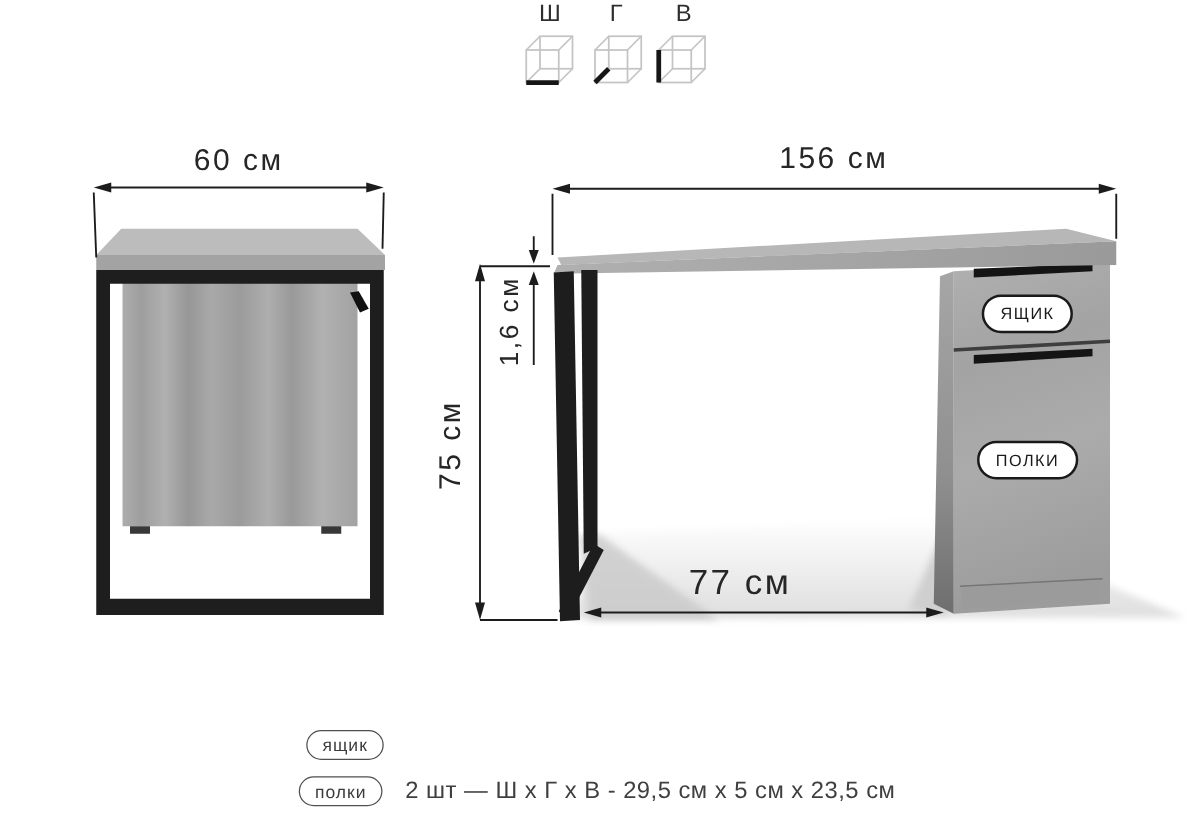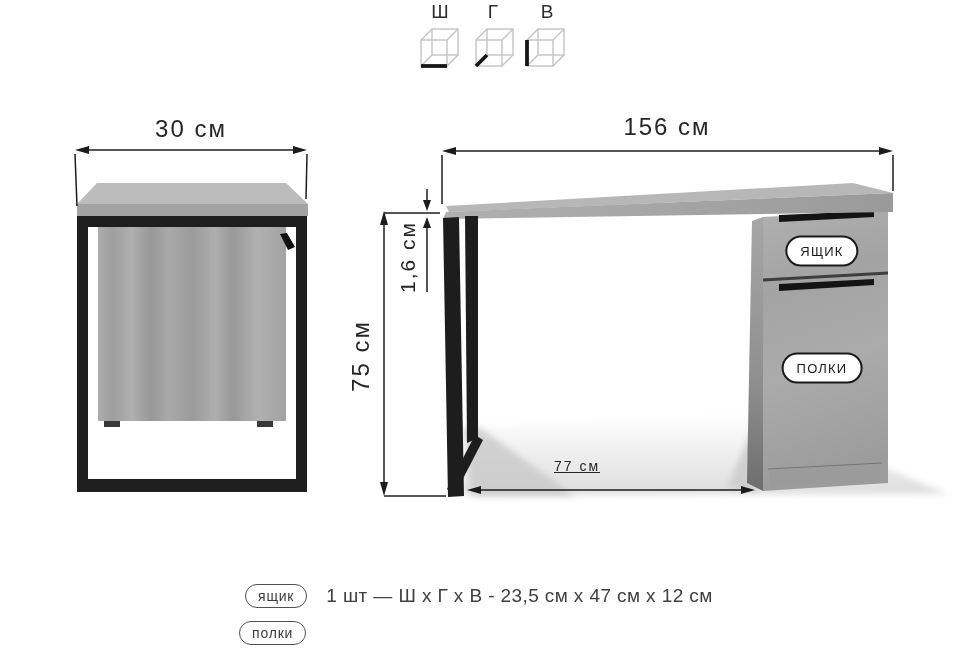--- a/index.html
+++ b/index.html
@@ -171,30 +171,30 @@
       <line x1="478" y1="490" x2="744" y2="490"></line>
       <polygon points="467,490 481,486 481,494" fill="#1c1c1c" stroke="none"></polygon>
       <polygon points="755,490 741,486 741,494" fill="#1c1c1c" stroke="none"></polygon>
     </g>
   </svg>
 
   <div class="lbl axis-lbl" style="left:440px;top:12px;">Ш</div>
   <div class="lbl axis-lbl" style="left:493px;top:12px;">Г</div>
   <div class="lbl axis-lbl" style="left:547px;top:12px;">В</div>
 
-  <div class="lbl dim" style="left:191px;top:129px;">30 см</div>
+  <div class="lbl dim" style="left:191px;top:129px;">60 см</div>
   <div class="lbl dim" style="left:667px;top:127px;">156 см</div>
   <div class="lbl dim rot" style="left:361px;top:356px;">75 см</div>
   <div class="lbl dim-small rot" style="left:408px;top:257px;">1,6 см</div>
-  <div class="lbl dim" style="left:577px;top:466px;font-size:14px;text-decoration:underline;">77 см</div>
+  <div class="lbl dim" style="left:592px;top:466px;font-size:28px;">77 см</div>
 
   <div class="badge" style="left:822px;top:251px;">ЯЩИК</div>
   <div class="badge" style="left:822px;top:368px;border-radius:26px;">ПОЛКИ</div>
 
   <div class="legend-row" style="left:245px;top:584px;gap:19px;">
     <span class="legend-badge">ящик</span>
-    <span class="legend-spec">1 шт — Ш х Г х В - 23,5 см х 47 см х 12 см</span>
   </div>
   <div class="legend-row" style="left:239px;top:621px;gap:18px;">
     <span class="legend-badge">полки</span>
+    <span class="legend-spec">2 шт — Ш х Г х В - 29,5 см х 5 см х 23,5 см</span>
   </div>
 
 </div>
 
 </body></html>

